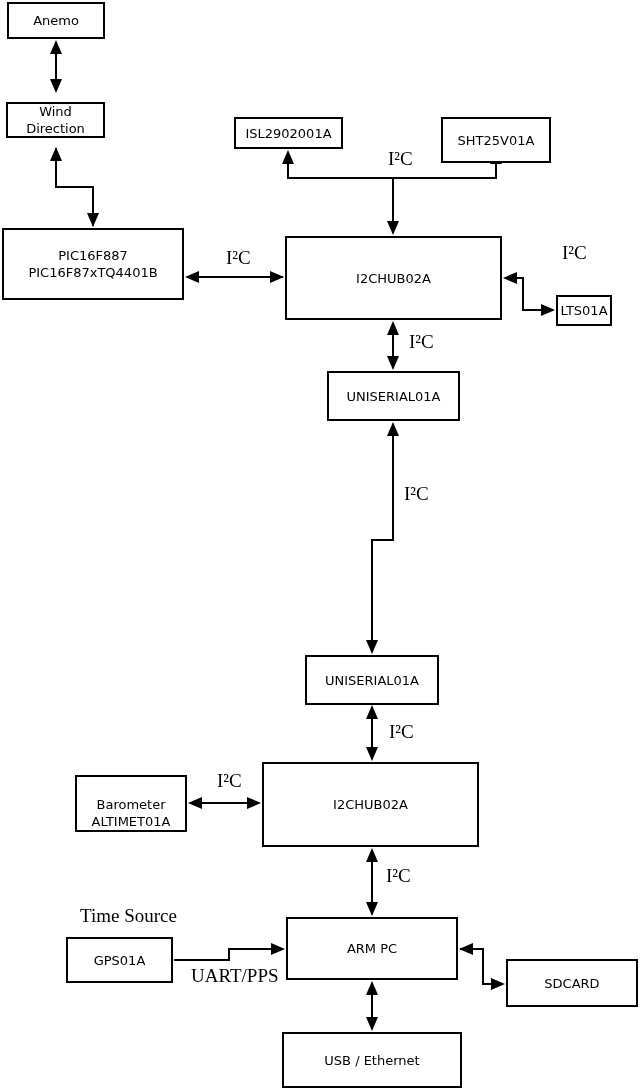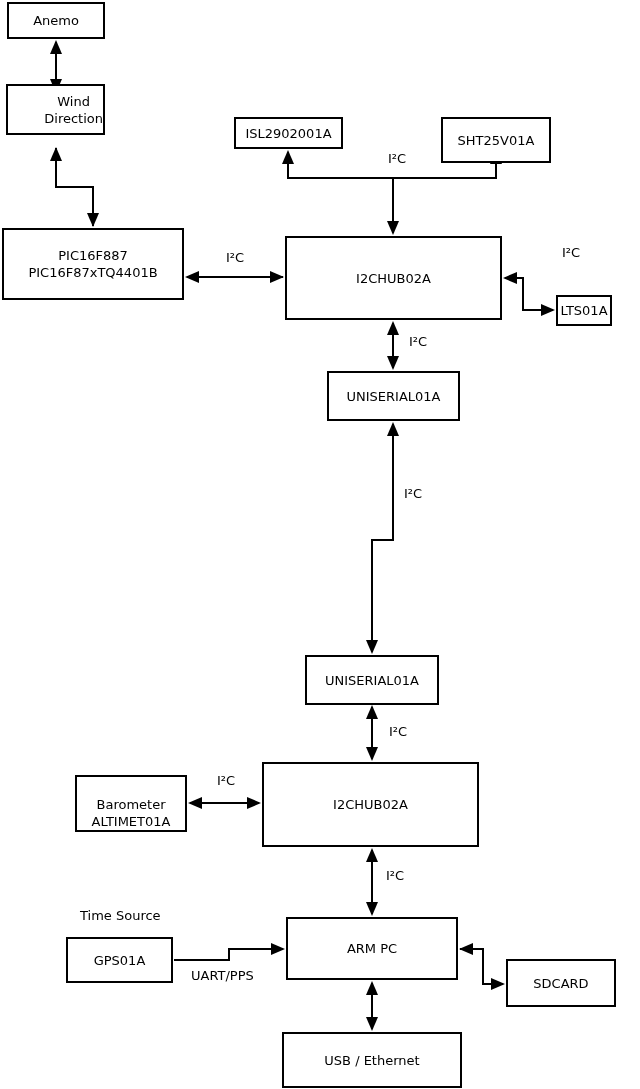--- a/index.html
+++ b/index.html
@@ -43,23 +43,24 @@
     text-align: center;
     font-size: 13px;
     line-height: 17px;
     white-space: pre-line;
   }
   .box.thick {
     border-width: 2.5px;
   }
   .lbl {
     position: absolute;
-    font-size: 13px;
+    font-size: 19px;
     line-height: 16px;
     white-space: nowrap;
+    font-family: Liberation Serif, serif;
   }
 </style>
 </head>
 <body>
 
 <div id="canvas">
 
   <svg id="wires" viewBox="0 0 640 1089" xmlns="http://www.w3.org/2000/svg">
 
     <g>
@@ -141,21 +142,21 @@
       <line class="wire" x1="372" y1="983" x2="372" y2="1029"></line>
       <polygon class="head" points="372,981 366,995 378,995"></polygon>
       <polygon class="head" points="372,1031 366,1017 378,1017"></polygon>
     </g>
   </svg>
 
   <div class="box" style="left:7px; top:2px; width:98px; height:37px;">
     <span>Anemo</span>
   </div>
 
-  <div class="box" style="left:6px; top:84px; width:99px; height:51px;justify-content:flex-end;">
+  <div class="box" style="left:6px; top:102px; width:99px; height:36px;">
     <span>Wind
 Direction</span>
   </div>
 
   <div class="box thick" style="left:2px; top:228px; width:182px; height:72px;">
     <span>PIC16F887
 PIC16F87xTQ4401B</span>
   </div>
 
   <div class="box" style="left:234px; top:117px; width:109px; height:32px;">
@@ -192,21 +193,21 @@
   </div>
 
   <div class="box" style="left:66px; top:937px; width:107px; height:46px;">
     <span>GPS01A</span>
   </div>
 
   <div class="box" style="left:286px; top:917px; width:172px; height:63px;">
     <span>ARM PC</span>
   </div>
 
-  <div class="box" style="left:506px; top:959px; width:110px; height:48px;">
+  <div class="box" style="left:506px; top:959px; width:132px; height:48px;">
     <span>SDCARD</span>
   </div>
 
   <div class="box" style="left:282px; top:1032px; width:180px; height:56px;">
     <span>USB / Ethernet</span>
   </div>
 
   <div class="lbl" style="left:226px; top:250px;">I²C</div>
   <div class="lbl" style="left:388px; top:151px;">I²C</div>
   <div class="lbl" style="left:562px; top:245px;">I²C</div>

